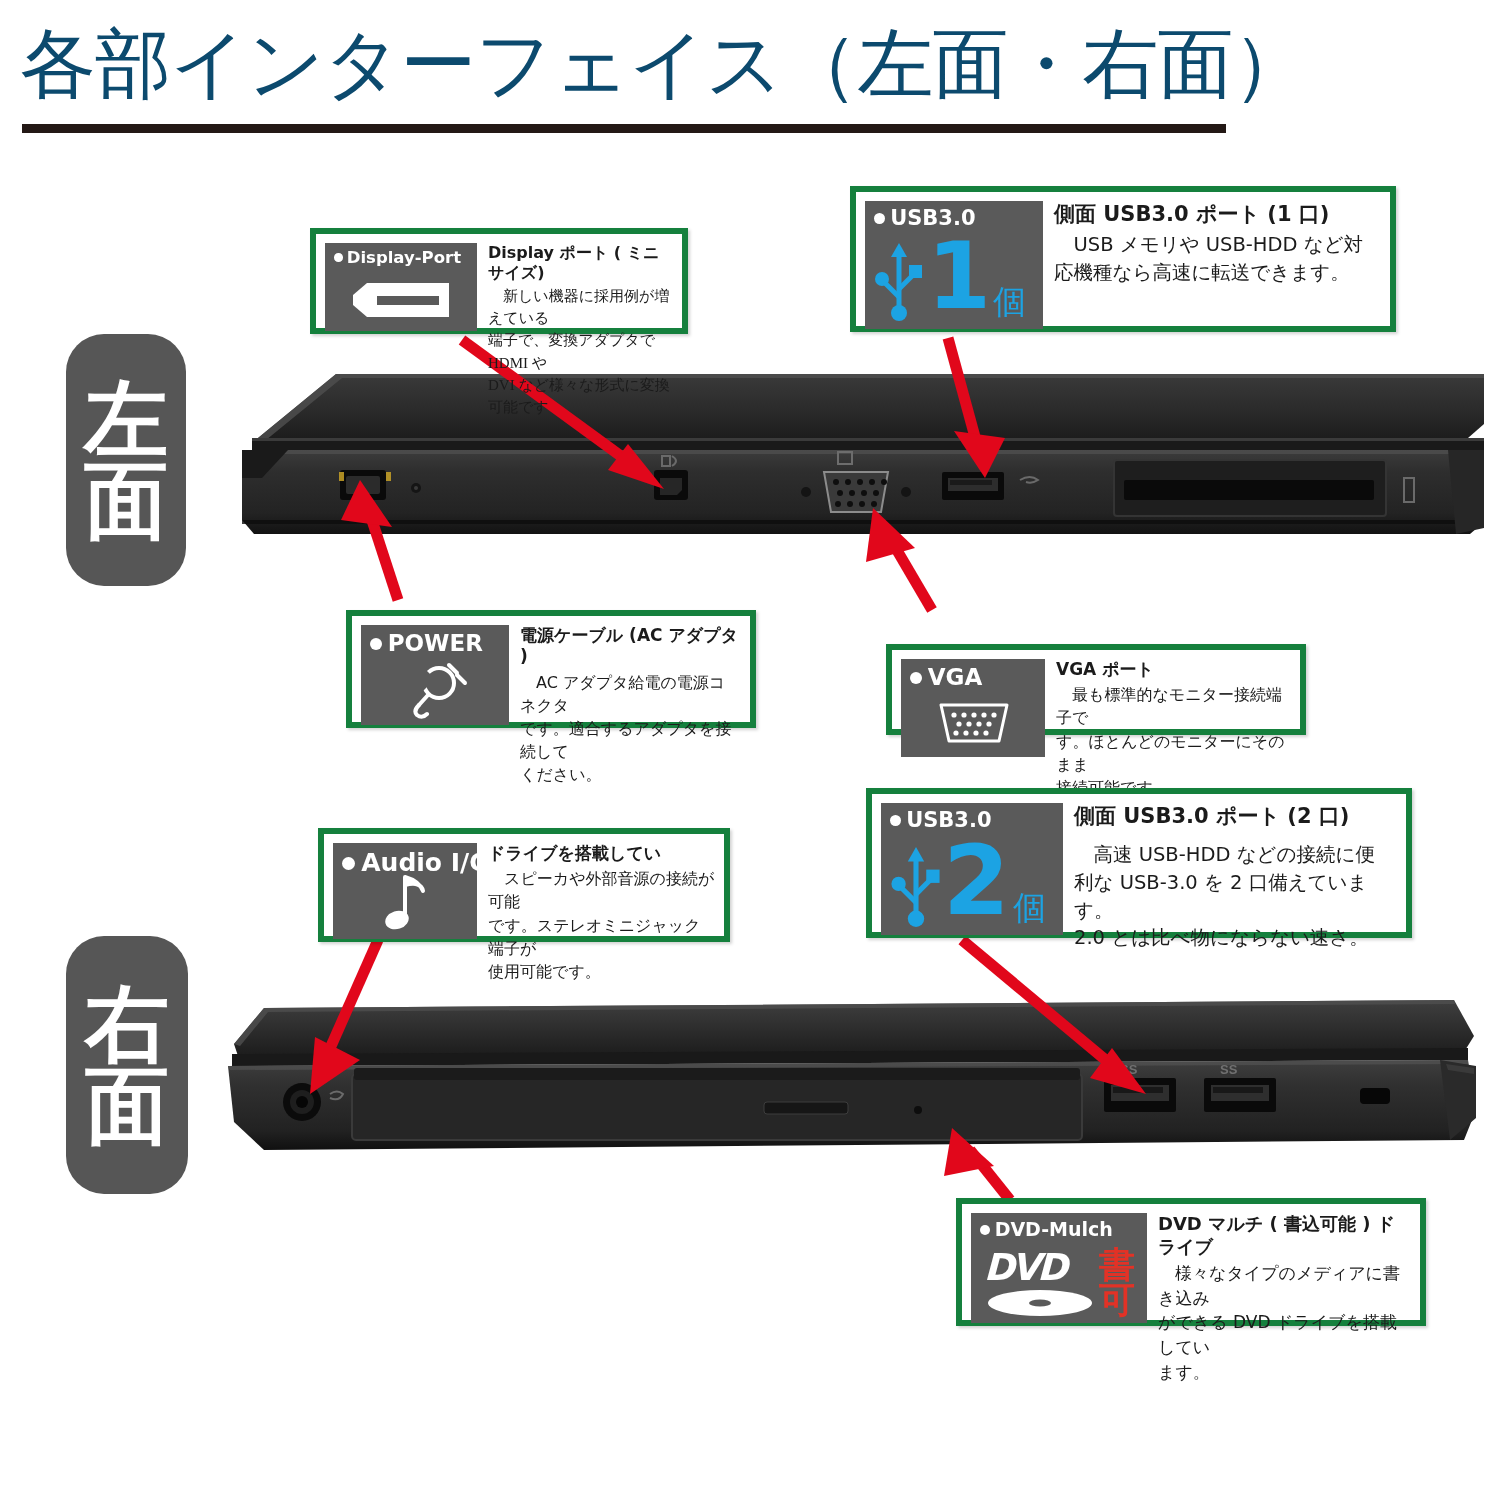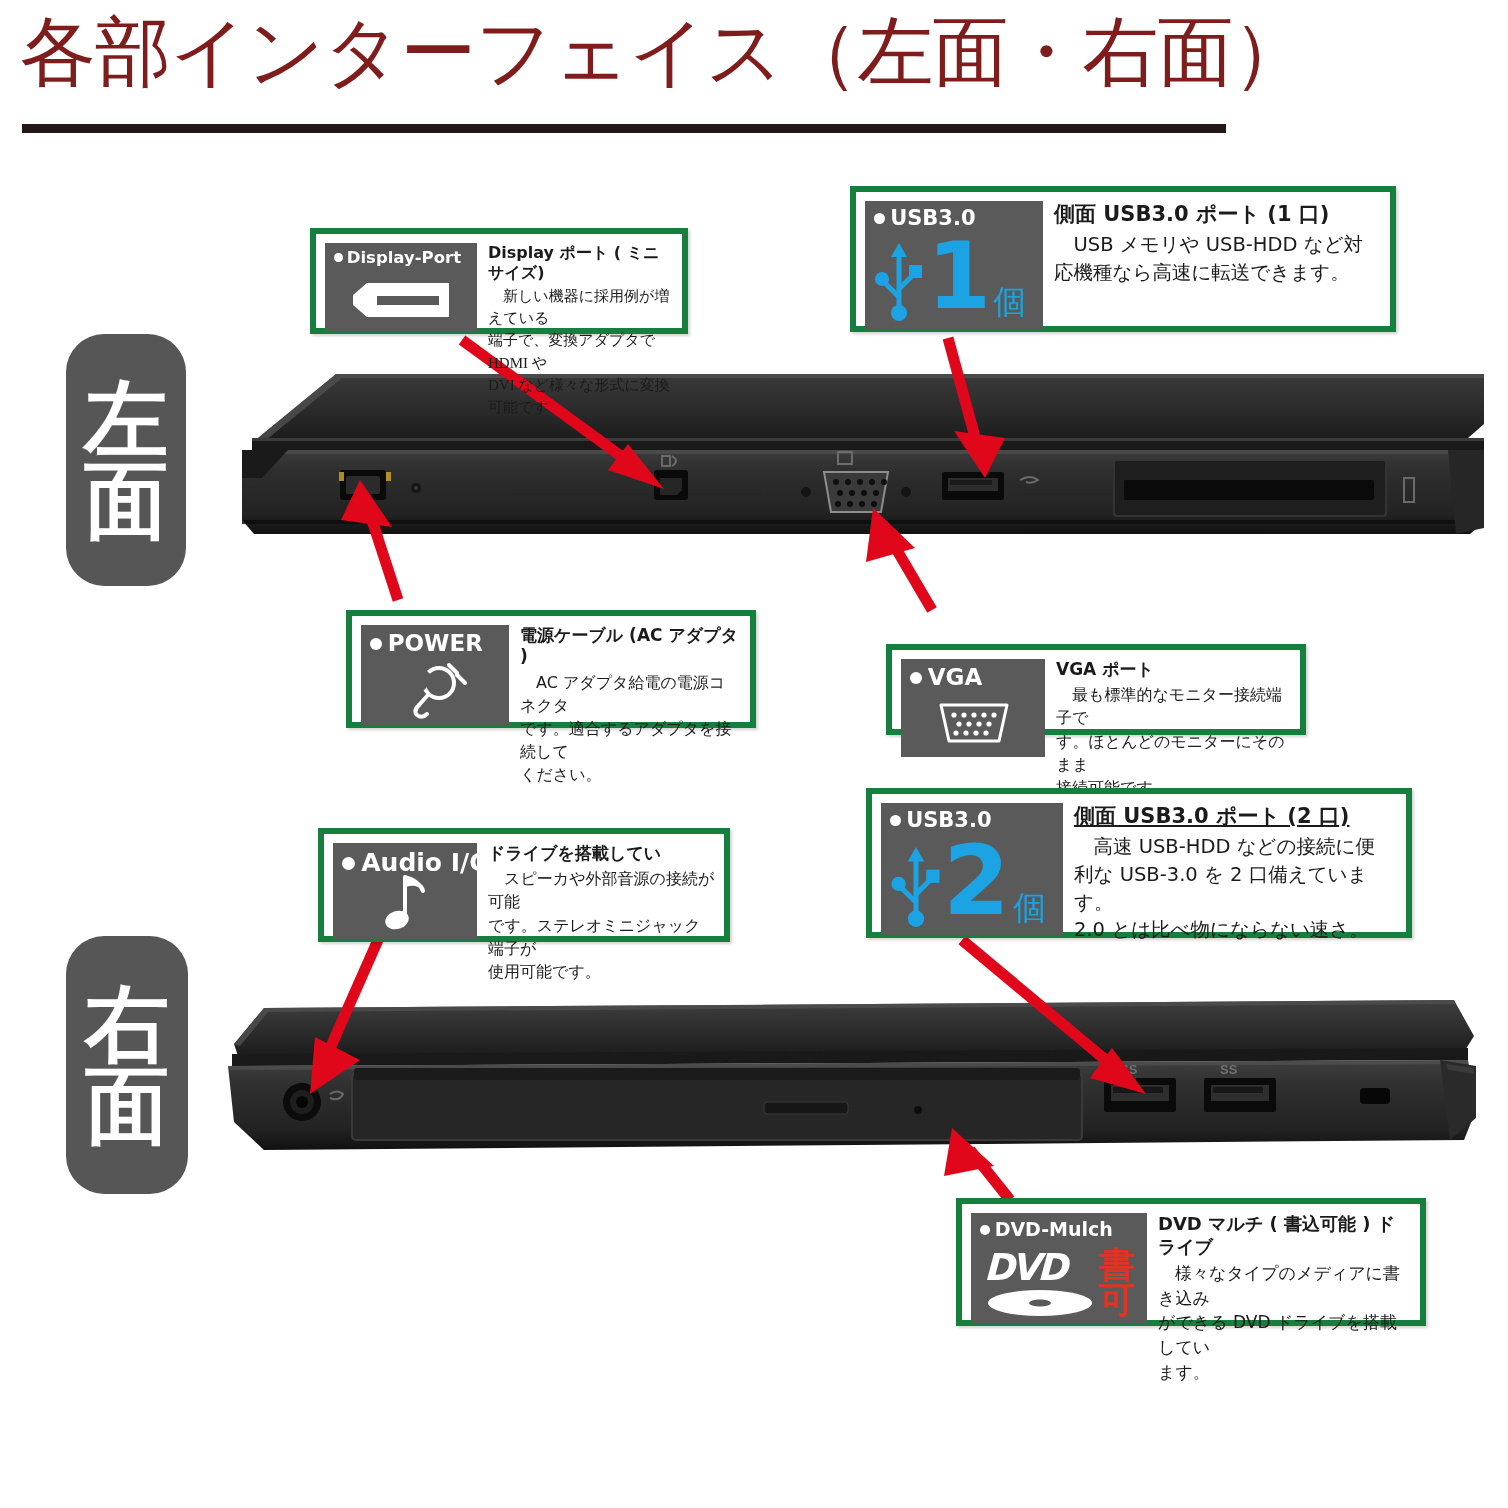--- a/index.html
+++ b/index.html
@@ -6,23 +6,23 @@
   body{
     width:1508px;height:1508px;
     font-family:"Liberation Sans","DejaVu Sans",sans-serif;
     -webkit-font-smoothing:antialiased;
     overflow:hidden;
   }
   #stage{position:relative;width:1508px;height:1508px;background:#fff;overflow:hidden;}
 
   
   .page-title{
-    position:absolute;left:20px;top:2px;
+    position:absolute;left:20px;top:14px;
     font-size:76px;font-weight:400;letter-spacing:-1px;
-    color:#7f1d1d;white-space:nowrap;
+    color:#0c4a6e;white-space:nowrap;
     font-family:"DejaVu Sans","Liberation Sans",sans-serif;
   }
   .title-rule{
     position:absolute;left:22px;top:124px;width:1204px;height:9px;background:#231815;
   }
 
   
   .side-badge{
     position:absolute;background:#565656;border-radius:38px;
     display:flex;flex-direction:column;align-items:center;justify-content:center;
@@ -381,21 +381,21 @@
           <line x1="10" y1="40" x2="26" y2="56"></line>
           <circle cx="9" cy="38" r="7" stroke="none"></circle>
           <line x1="42" y1="32" x2="26" y2="48"></line>
           <rect x="36" y="24" width="13" height="13" stroke="none"></rect>
         </g>
       </svg>
       <div style="position:absolute;left:62px;top:30px;color:#1ca3e3;font-size:96px;font-weight:700;line-height:1;font-family:'DejaVu Sans','Liberation Sans',sans-serif;">2</div>
       <div style="position:absolute;left:132px;top:88px;color:#1ca3e3;font-size:33px;font-weight:400;line-height:1;font-family:'DejaVu Sans','Liberation Sans',sans-serif;">個</div>
     </div>
     <div class="body">
-      <div class="c-head" style="font-size:21px;margin-bottom:4px;text-decoration:underline;">側面 USB3.0 ポート (2 口)</div>
+      <div class="c-head" style="font-size:21px;margin-bottom:12px;">側面 USB3.0 ポート (2 口)</div>
       <div class="c-desc" style="font-size:19.5px;line-height:1.42;">
         <span class="ind">高速 USB-HDD などの接続に便</span>
         <span class="ind">利な USB-3.0 を 2 口備えています。</span>
         <span class="ind">2.0 とは比べ物にならない速さ。</span>
       </div>
     </div>
   </div>
 
   <div class="callout" style="left:956px;top:1198px;width:470px;height:128px;">
     <div class="badge" style="width:176px;height:110px;">

